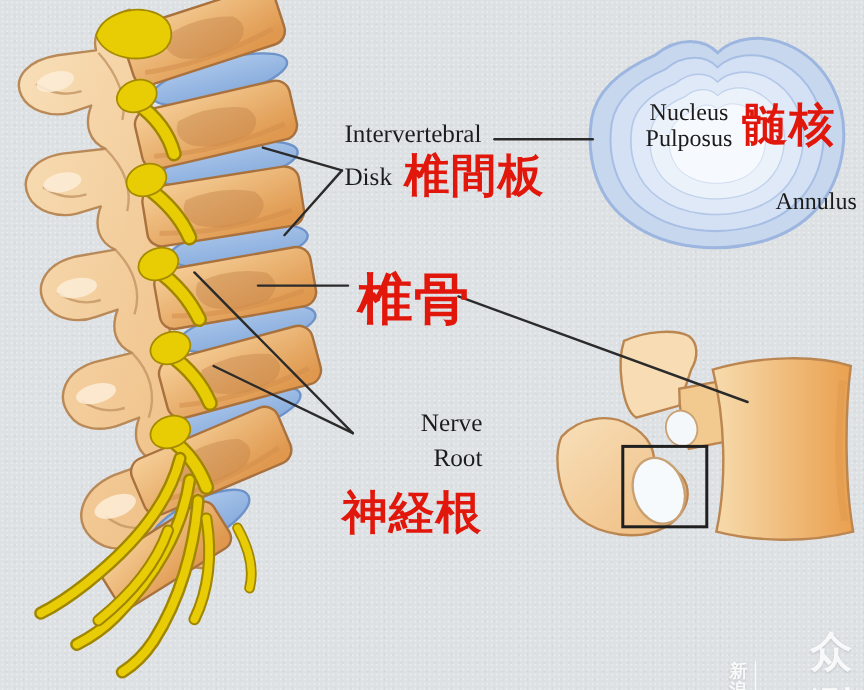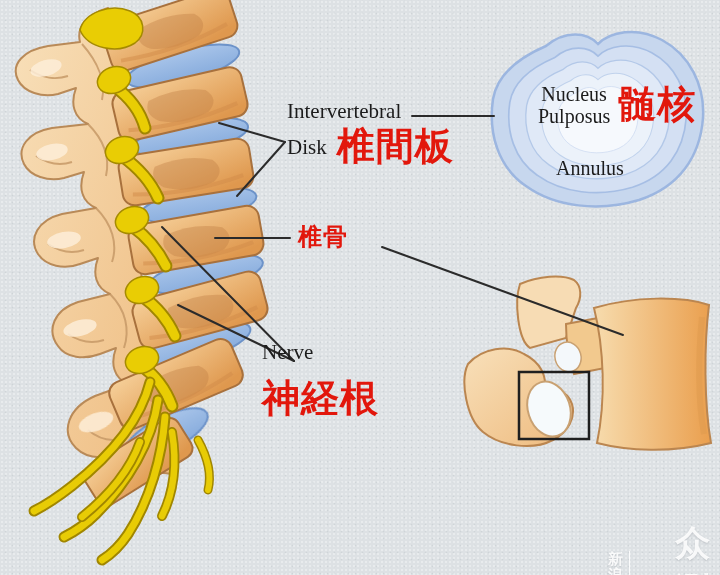--- a/index.html
+++ b/index.html
@@ -12,25 +12,25 @@
   svg.art{position:absolute;left:0;top:0;width:720px;height:575px;}
   .lbl{position:absolute;color:#1c1c1c;}
   .en{font-size:21px;line-height:1.2;color:#1c1c1c;}
   .en-sm{font-size:20px;line-height:1.12;color:#1c1c1c;}
   .jp{font-family:"DejaVu Sans",sans-serif;font-weight:700;color:#e2170c;
       font-size:38px;line-height:1.05;letter-spacing:1px;}
   #lbl-ivd{left:287px;top:99px;}
   #lbl-ivd .row2{display:flex;align-items:center;gap:10px;margin-top:3px;}
   #lbl-nucleus{left:538px;top:83px;display:flex;align-items:center;gap:8px;}
   #lbl-nucleus .col{text-align:center;}
-  #lbl-annulus{left:556px;top:157px;width:158px;}
+  #lbl-annulus{left:556px;top:157px;width:158px;text-align:right;}
   #lbl-annulus .jp{display:block;margin-top:1px;}
   #lbl-vertebra{left:292px;top:223px;}
-  #lbl-vertebra .jp{display:block;font-size:24px;margin:2px 0 13px 6px;}
-  #lbl-nerve{left:262px;top:338px;width:140px;text-align:left;}
+  #lbl-vertebra .jp{display:block;font-size:46px;margin:2px 0 13px 6px;}
+  #lbl-nerve{left:262px;top:338px;width:140px;text-align:right;}
   #lbl-nerve .en{line-height:1.38;}
   #lbl-nerve .jp{display:block;margin-top:12px;}
   #lbl-facet{left:548px;top:451px;}
   .wm{position:absolute;left:608px;top:520px;display:flex;align-items:center;gap:6px;
       color:rgba(255,255,255,.88);font-family:"DejaVu Sans",sans-serif;
       text-shadow:0 1px 2px rgba(130,136,142,.35);}
   .wm .stack{display:flex;flex-direction:column;font-size:15px;font-weight:700;line-height:1.08;}
   .wm .bar{width:2px;height:32px;background:rgba(255,255,255,.85);}
   .wm .big{font-size:35px;font-weight:700;letter-spacing:2px;margin-left:39px;}
 </style>
@@ -234,20 +234,21 @@
   <div class="lbl" id="lbl-annulus">
     <span class="en-sm">Annulus</span>
   </div>
 
   <div class="lbl" id="lbl-vertebra">
     <span class="jp">椎骨</span>
   </div>
 
   <div class="lbl" id="lbl-nerve">
     <div class="en">Nerve</div>
+    <div class="en">Root</div>
     <span class="jp">神経根</span>
   </div>
 
 
   <div class="wm">
     <div class="stack">
       <span>新</span>
       <span>浪</span>
     </div>
     <div class="bar"></div>

